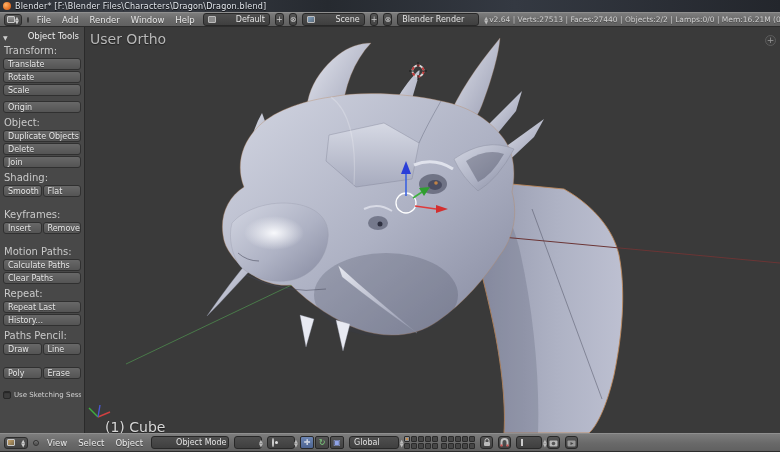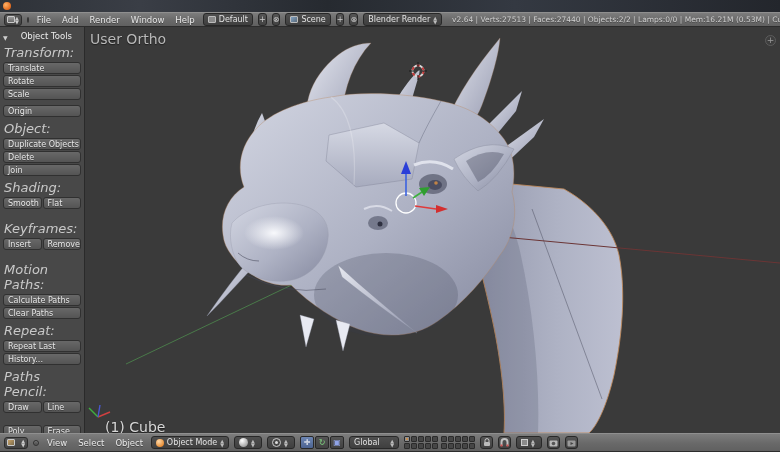--- a/index.html
+++ b/index.html
@@ -28,21 +28,21 @@
   .ed-btn { width:24px; height:12px; background:linear-gradient(#565656,#424242);
     border:1px solid #2c2c2c; border-radius:3px; display:flex; align-items:center;
     justify-content:space-between; padding:0 2px; }
   .ed-btn .glyph { width:8px; height:7px; border:1px solid #c9c9c9; border-radius:1px;
     background:linear-gradient(#9a9a9a,#6a6a6a); }
   .ed-btn .arrows { font-size:5px; color:#ccc; line-height:4px; }
   .pin-dot { width:6px; height:6px; border-radius:50%; background:#585858;
     border:1px solid #333; box-shadow:inset 0 1px 1px rgba(255,255,255,.25); }
   .dd { height:13px; background:linear-gradient(#4f4f4f,#3f3f3f); border:1px solid #282828;
     border-radius:3px; color:#e2e2e2; font-size:8px; display:flex; align-items:center;
-    gap:3px; padding:0 4px; white-space:nowrap; }
+    gap:20px; padding:0 4px; white-space:nowrap; }
   .dd .caret { font-size:5px; color:#bbb; line-height:4px; }
   .sq-btn { width:13px; height:13px; background:linear-gradient(#555,#424242);
     border:1px solid #282828; border-radius:3px; color:#ccc; font-size:8px;
     display:flex; align-items:center; justify-content:center; }
   .stats { font-size:7.5px; color:#d0d0d0; white-space:nowrap; text-shadow:0 1px 0 rgba(0,0,0,.3); }
 
   .ico-ball-white { width:9px; height:9px; border-radius:50%;
     background:radial-gradient(circle at 35% 30%, #fff, #9a9a9a 80%); }
   .ico-ball-orange { width:8px; height:8px; border-radius:50%;
     background:radial-gradient(circle at 35% 30%, #ffd9a8, #e8903a 70%, #b35f17); }
@@ -64,23 +64,23 @@
     border-radius:1px; }
   .layer-cell.active { background:#8f8f8f; }
   .layer-cell.dot { position:relative; }
   .layer-cell.dot::after { content:""; position:absolute; left:1px; top:1px;
     width:2px; height:2px; border-radius:50%; background:#d98b3a; }
 
   
   #shelf { position:absolute; left:0; top:27px; width:85px; height:406px;
     background:#484848; border-right:1px solid #2a2a2a; padding:3px 3px 0 3px; }
   .panel-hdr { font-size:8.5px; color:#ececec; margin:1px 0 3px 0; display:flex;
-    align-items:flex-end; gap:13px; }
+    align-items:flex-end; gap:20px; }
   .panel-hdr .tri { font-size:6px; color:#cfcfcf; }
-  .sec-lbl { font-size:13px; color:#c9c9c9; margin:4px 0 2px 1px;font-style:italic; }
+  .sec-lbl { font-size:10px; color:#c9c9c9; margin:4px 0 2px 1px; }
   .tsbtn { width:100%; height:12px; line-height:11px; font-size:8px; color:#e6e6e6;
     background:linear-gradient(#686868,#545454); border:1px solid #303030;
     border-radius:3px; padding-left:4px; margin-bottom:1px; overflow:hidden;
     white-space:nowrap; cursor:default; text-shadow:0 1px 0 rgba(0,0,0,.3); }
   .tsrow { display:flex; gap:1px; margin-bottom:12px; }
   .tsrow .tsbtn { margin-bottom:0; width:50%; }
   .chk-row { display:flex; align-items:center; gap:3px; margin-top:4px; }
   .chk-box { width:8px; height:8px; background:#3c3c3c; border:1px solid #272727;
     border-radius:2px; box-shadow:inset 0 1px 1px rgba(0,0,0,.4); flex:0 0 auto; }
   .chk-lbl { font-size:7px; color:#d2d2d2; white-space:nowrap; overflow:hidden; }
@@ -97,20 +97,21 @@
     border:1px solid #5c5c5c; border-radius:50%; color:#9a9a9a; font-size:9px;
     line-height:9px; text-align:center; background:rgba(70,70,70,.4); }
 </style>
 </head>
 <body>
 
 <div id="app">
 
   <div id="titlebar">
     <div class="app-ico"></div>
+    <div class="ttl">Blender* [F:\Blender Files\Characters\Dragon\Dragon.blend]</div>
   </div>
 
   <div id="topbar" class="bar">
     <div class="ed-btn">
       <span class="glyph"></span>
       <span class="arrows">▲<br>▼</span>
     </div>
     <div class="pin-dot"></div>
     <span class="menu-lbl">File</span>
     <span class="menu-lbl">Add</span>

